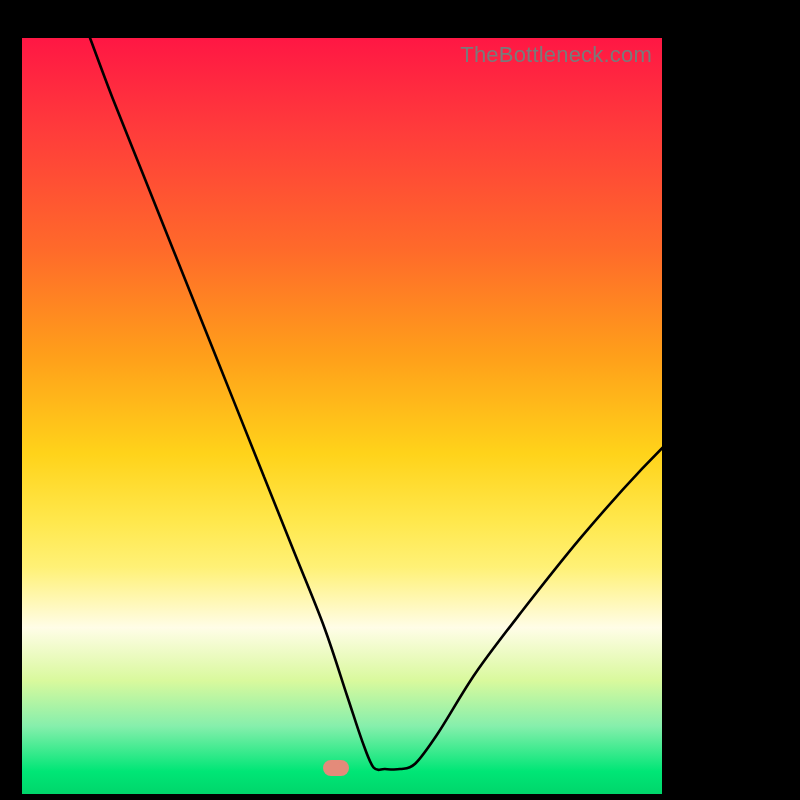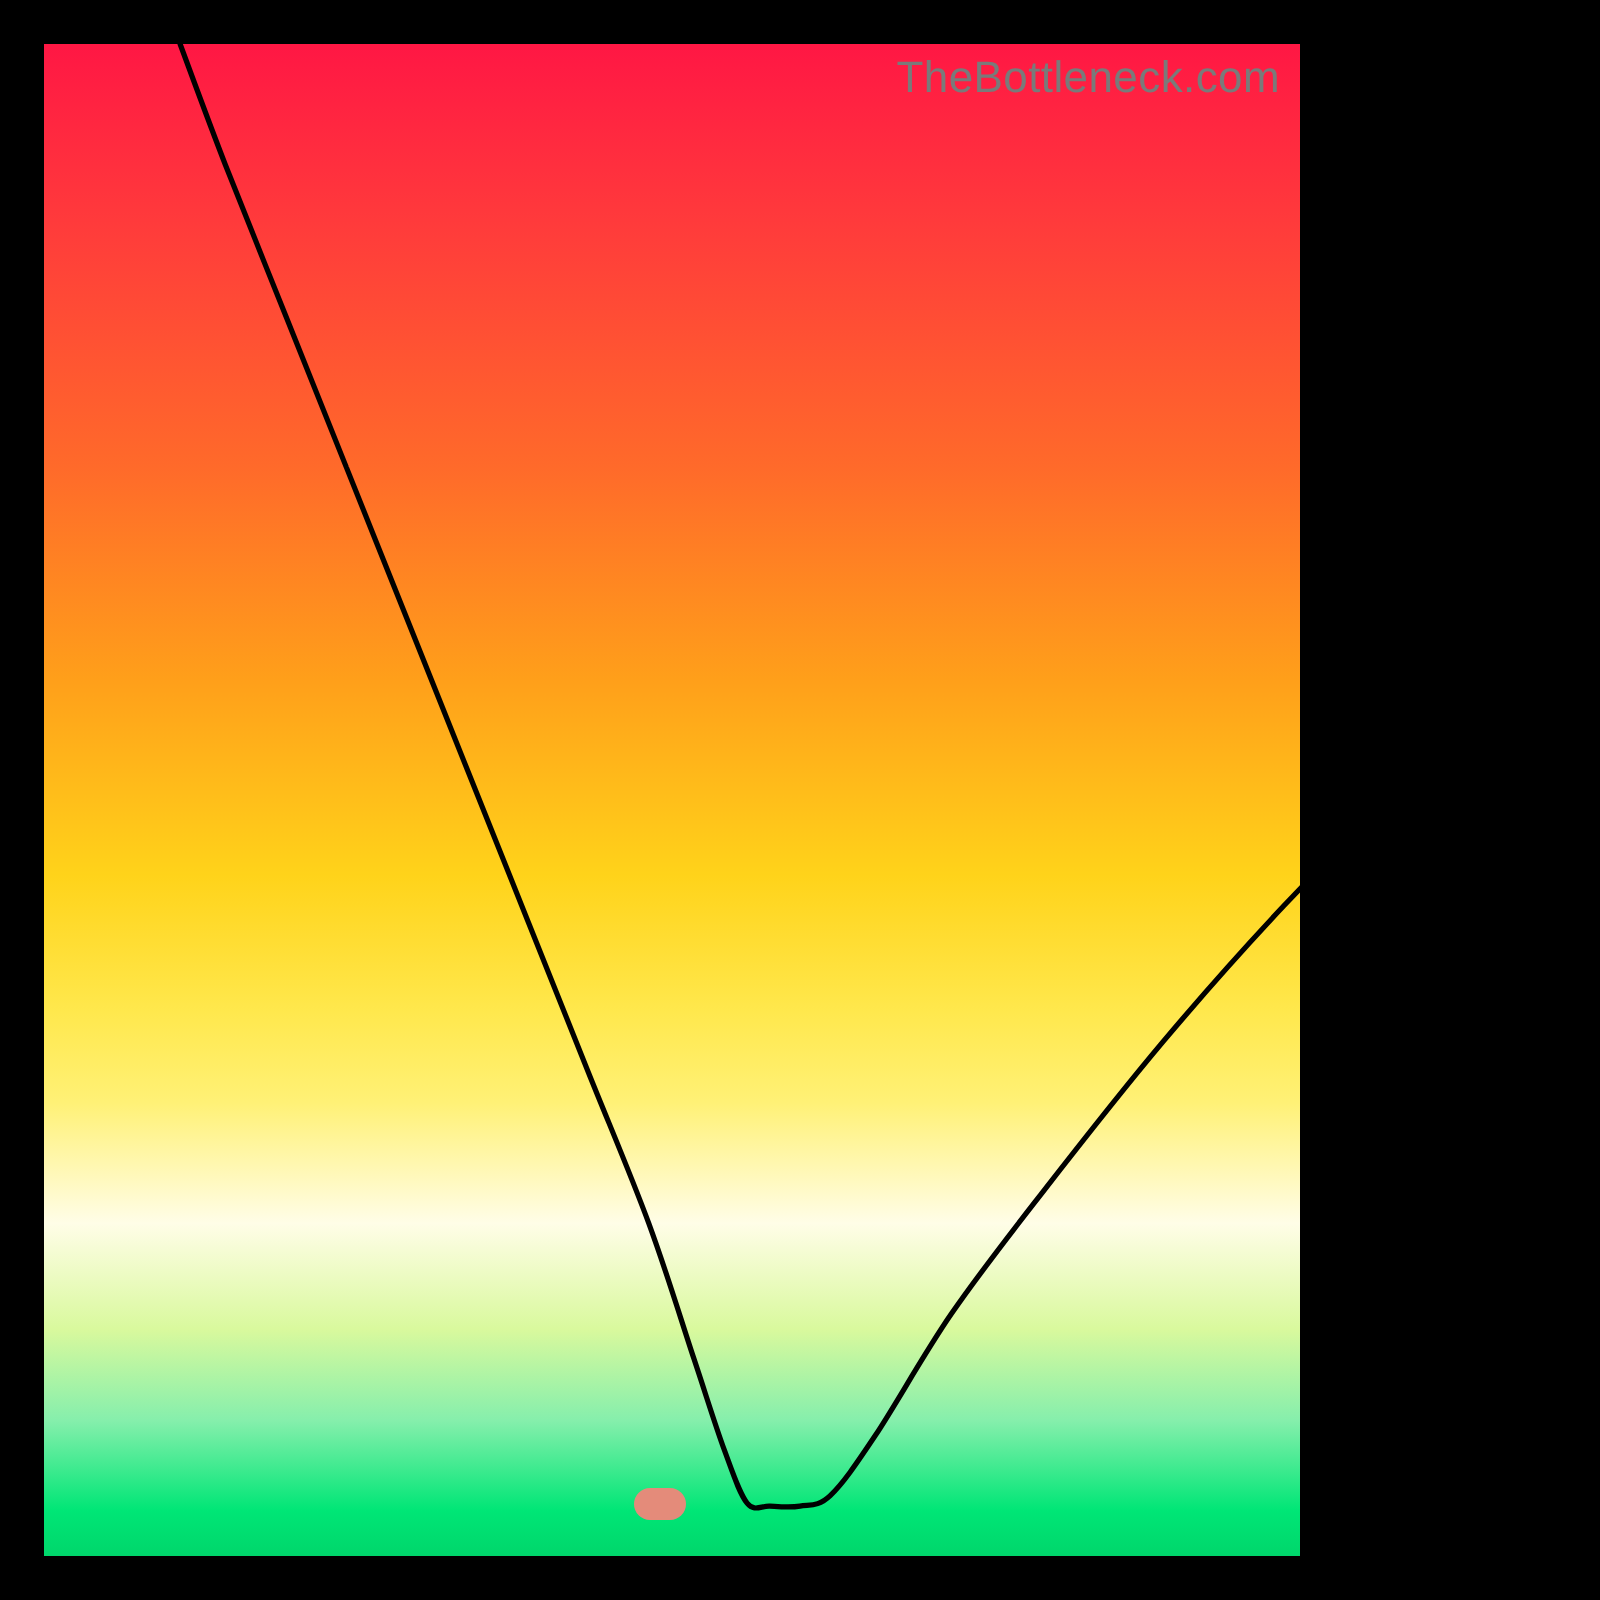--- a/index.html
+++ b/index.html
@@ -13,38 +13,39 @@
   }
   .frame {
     position: relative;
     width: 800px;
     height: 800px;
     background: #000;
   }
   .plot-area {
     position: absolute;
     left: 22px;
-    top: 22px;
+    top: 38px;
     width: 628px;
     height: 756px;
     background: linear-gradient(
       to bottom,
       #ff1744 0%,
       #ff3b3b 12%,
       #ff6a2a 28%,
       #ff9f1a 42%,
       #ffd31a 55%,
       #ffe84d 64%,
       #fff176 70%,
       #fffde7 78%,
       #d9f99d 85%,
       #86efac 91%,
       #00e676 97%,
       #00d66b 100%
     );
+    padding-left: 12px;
   }
   .watermark {
     position: absolute;
     top: 4px;
     right: 10px;
     color: #7a7a7a;
     font-size: 22px;
     font-weight: 500;
     letter-spacing: 0.2px;
     user-select: none;

